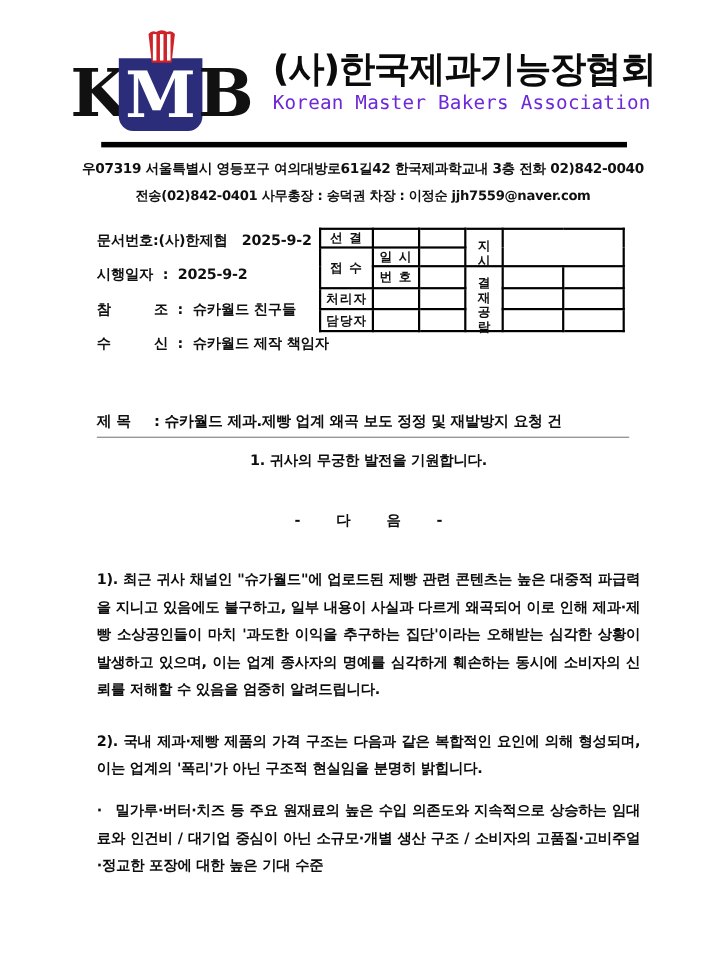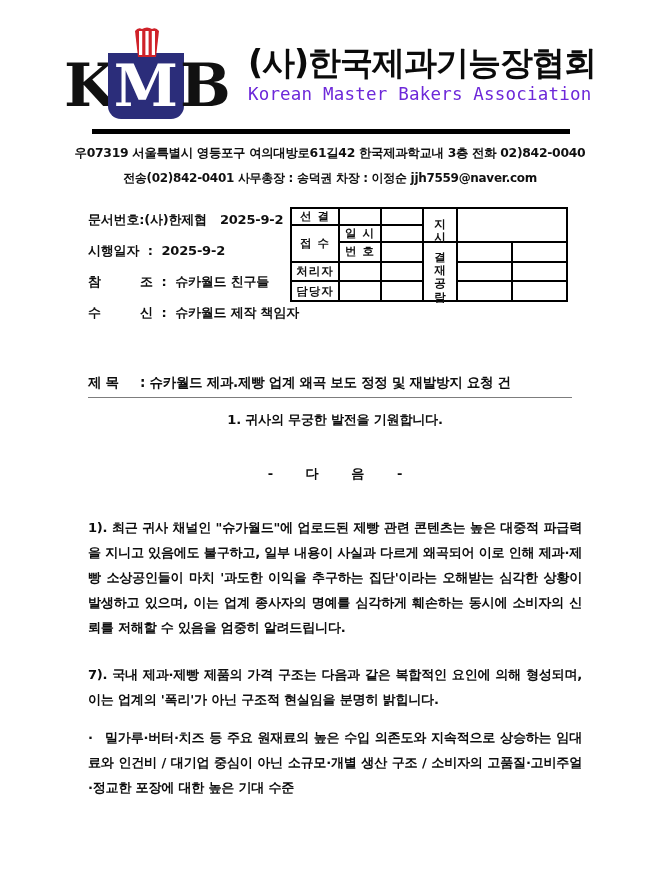--- a/index.html
+++ b/index.html
@@ -363,19 +363,19 @@
   </div>
   <div class="rule-thin"></div>
 
   <div class="body">
     <p class="para nowrap-line">1. 귀사의 무궁한 발전을 기원합니다.</p>
     <div class="gap-md"></div>
     <p class="daeum">-  다  음  -</p>
     <div class="gap-md"></div>
     <p class="para">1). 최근 귀사 채널인 "슈가월드"에 업로드된 제빵 관련 콘텐츠는 높은 대중적 파급력을 지니고 있음에도 불구하고, 일부 내용이 사실과 다르게 왜곡되어 이로 인해 제과·제빵 소상공인들이 마치 '과도한 이익을 추구하는 집단'이라는 오해받는 심각한 상황이 발생하고 있으며, 이는 업계 종사자의 명예를 심각하게 훼손하는 동시에 소비자의 신뢰를 저해할 수 있음을 엄중히 알려드립니다.</p>
     <div class="gap-lg"></div>
-    <p class="para">7). 국내 제과·제빵 제품의 가격 구조는 다음과 같은 복합적인 요인에 의해 형성되며, 이는 업계의 '폭리'가 아닌 구조적 현실임을 분명히 밝힙니다.</p>
+    <p class="para">2). 국내 제과·제빵 제품의 가격 구조는 다음과 같은 복합적인 요인에 의해 형성되며, 이는 업계의 '폭리'가 아닌 구조적 현실임을 분명히 밝힙니다.</p>
     <p class="bullet-line">
       <span class="bullet-mark">·</span><span>밀가루·버터·치즈 등 주요 원재료의 높은 수입 의존도와 지속적으로 상승하는 임대료와 인건비 / 대기업 중심이 아닌 소규모·개별 생산 구조 / 소비자의 고품질·고비주얼·정교한 포장에 대한 높은 기대 수준</span>
     </p>
   </div>
 
 </div>
 
 </body></html>

